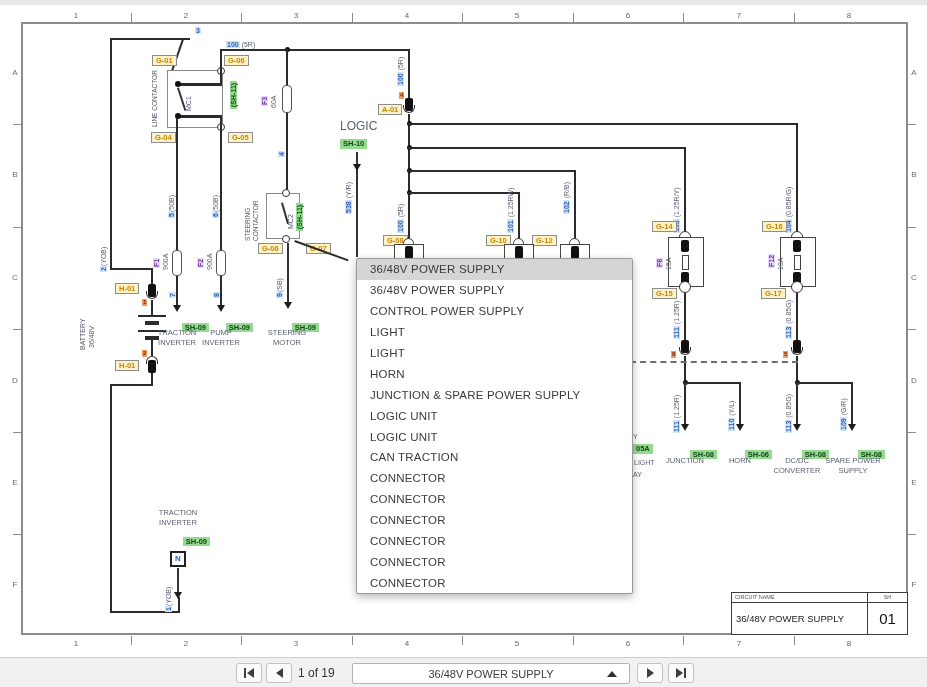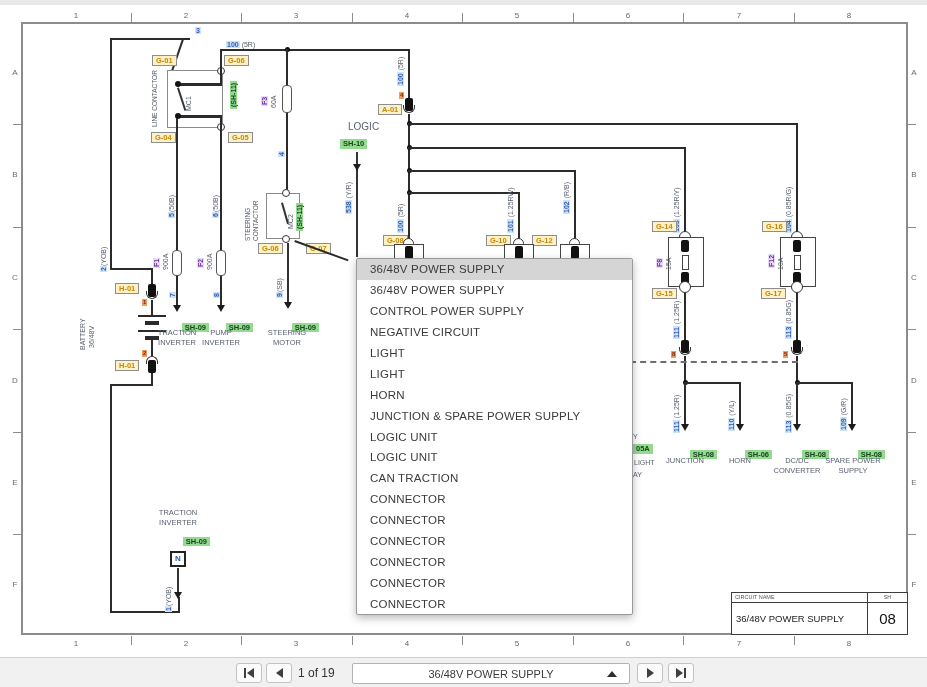--- a/index.html
+++ b/index.html
@@ -211,21 +211,21 @@
   <div class="vt" style="left:295px;top:231px"><span class="gchip">(SH-11)</span></div>
   <div class="badge" style="left:258px;top:243px">G-06</div>
   <div class="badge" style="left:306px;top:243px">G-07</div>
   <div class="ln" style="left:295px;top:240px;width:57px;height:2px;transform:rotate(20deg);transform-origin:top left"></div>
   <div class="ln1" style="left:287px;top:243px;width:1.5px;height:60px"></div>
   <div class="vt" style="left:275px;top:298px"><span class="chipB">9</span><span class="gray">(SB)</span></div>
   <div class="arr" style="left:284px;top:302px"></div>
   <div class="shwrap" style="left:255px;top:316px"><span class="gbadge" style="position:static">SH-09</span></div>
   <div class="dest" style="left:255px;top:328px"><span>STEERING</span><br><span>MOTOR</span></div>
 
-  <div class="ht" style="left:348px;top:122px;font-size:10px">LOGIC</div>
+  <div class="ht" style="left:340px;top:122px;font-size:12px">LOGIC</div>
   <div class="gbadge" style="left:340px;top:139px">SH-10</div>
   <div class="ln1" style="left:356px;top:152px;width:1.5px;height:105px"></div>
   <div class="arr" style="left:353px;top:164px"></div>
   <div class="vt" style="left:344px;top:214px"><span class="chipB">538</span> <span class="gray">(Y/R)</span></div>
 
   <div class="ln" style="left:408px;top:49px;width:2px;height:49px"></div>
   <div class="vt" style="left:396px;top:86px"><span class="chipB">100</span> <span class="gray">(5R)</span></div>
   <div class="chipO" style="left:399px;top:92px">4</div>
   <div class="plug" style="left:405px;top:98px;width:8px;height:13px"></div>
   <div class="cup" style="left:403px;top:105px;width:12px;height:8px"></div>
@@ -336,29 +336,28 @@
   <div class="ln1" style="left:177px;top:568px;width:1.5px;height:28px"></div>
   <div class="arr" style="left:174px;top:592px"></div>
 
   <div id="titleblock">
     <div id="tb-left">
       <div class="tb-h">CIRCUIT NAME</div>
       <div class="tb-v">36/48V POWER SUPPLY</div>
     </div>
     <div id="tb-right">
       <div class="tb-h tb-hc">SH</div>
-      <div class="tb-v tb-vc">08</div>
+      <div class="tb-v tb-vc">01</div>
     </div>
   </div>
 
   <div id="ddpanel">
     <div class="dditem sel">36/48V POWER SUPPLY</div>
     <div class="dditem">36/48V POWER SUPPLY</div>
     <div class="dditem">CONTROL POWER SUPPLY</div>
-    <div class="dditem">NEGATIVE CIRCUIT</div>
     <div class="dditem">LIGHT</div>
     <div class="dditem">LIGHT</div>
     <div class="dditem">HORN</div>
     <div class="dditem">JUNCTION &amp; SPARE POWER SUPPLY</div>
     <div class="dditem">LOGIC UNIT</div>
     <div class="dditem">LOGIC UNIT</div>
     <div class="dditem">CAN TRACTION</div>
     <div class="dditem">CONNECTOR</div>
     <div class="dditem">CONNECTOR</div>
     <div class="dditem">CONNECTOR</div>

